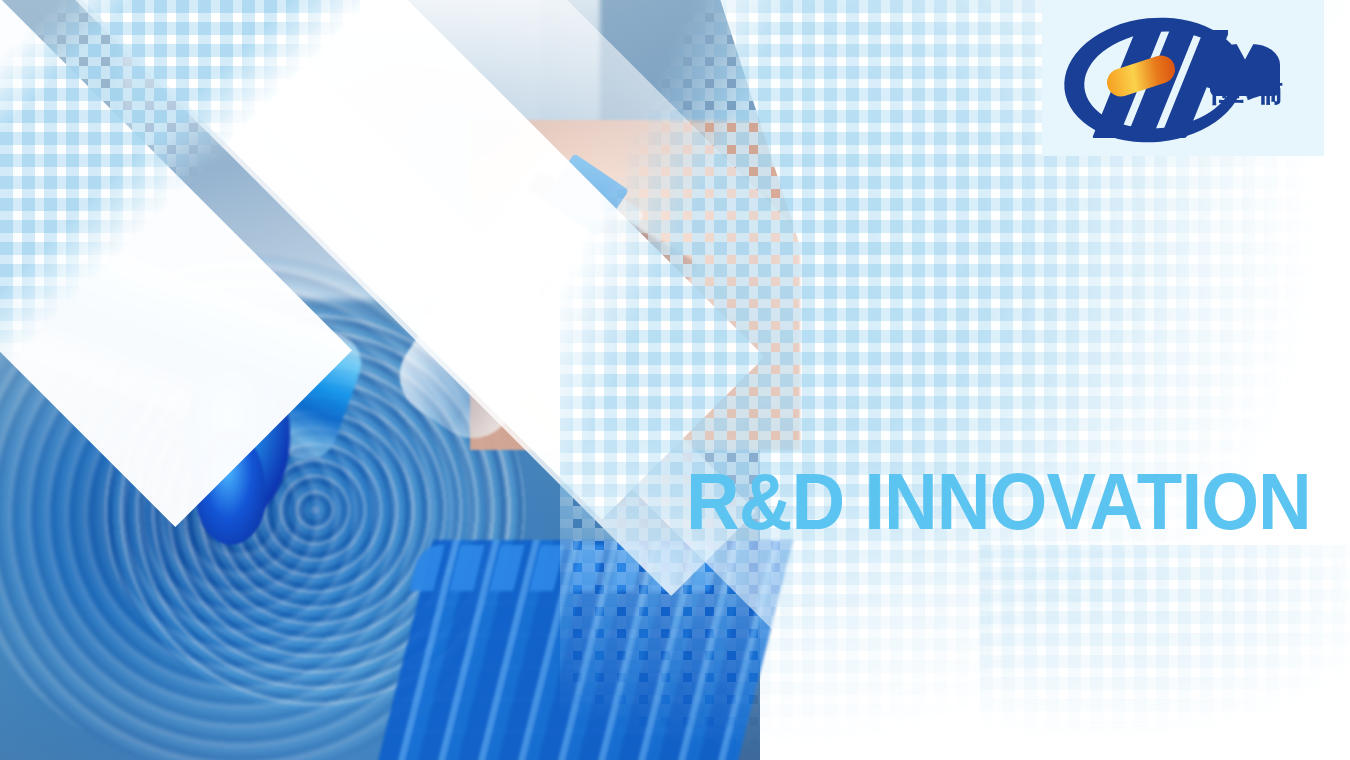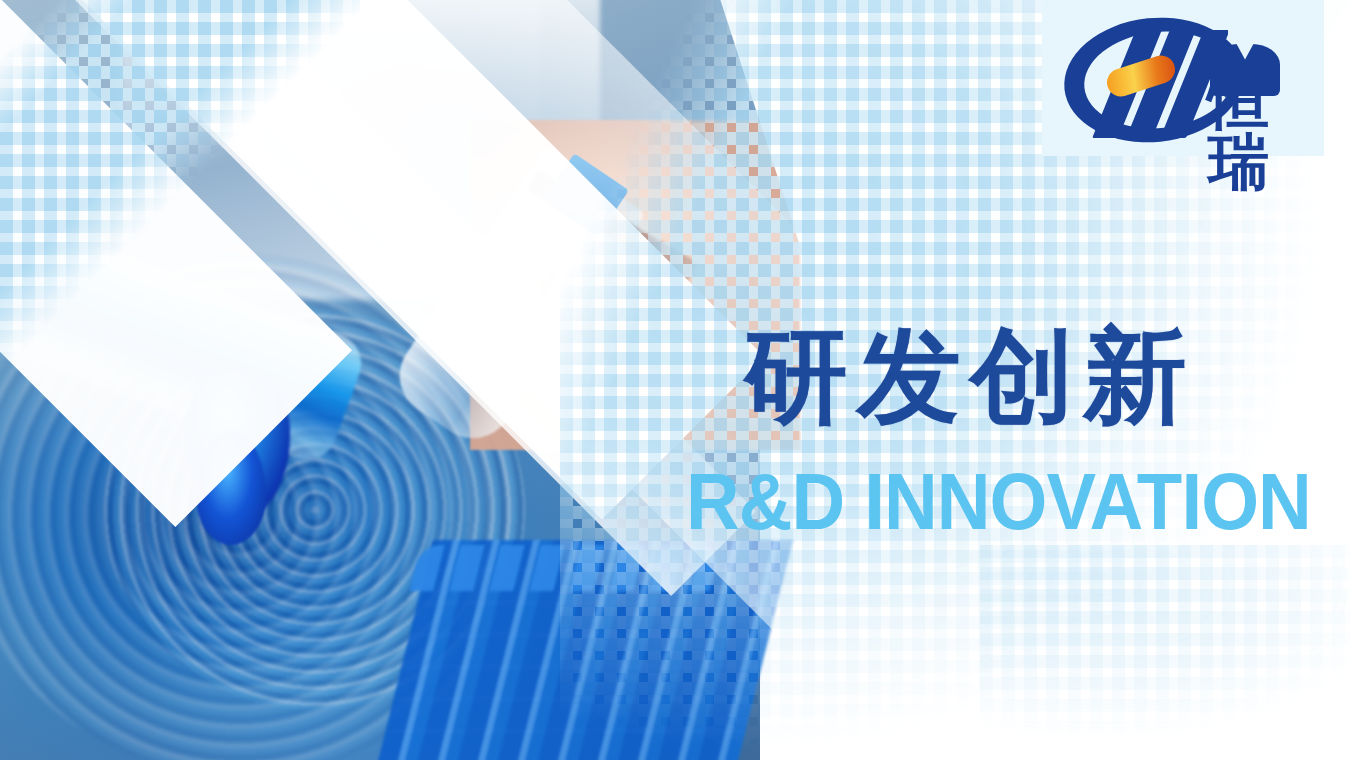--- a/index.html
+++ b/index.html
@@ -265,21 +265,21 @@
     transform:rotate(-18deg);
   }
   .logo-hook{
     position:absolute;left:152px;top:30px;width:70px;height:52px;
     background:#1a3f96;
     border-radius:40% 40% 6px 6px;
     clip-path:polygon(0 0, 38% 0, 50% 30%, 62% 0, 100% 0, 100% 100%, 0 100%);
   }
   .logo-cn{
     position:absolute;left:150px;top:56px;
-    font-size:61px;font-weight:700;color:#1a3f96;letter-spacing:3px;
+    font-size:36px;font-weight:700;color:#1a3f96;letter-spacing:3px;
     font-family:"DejaVu Sans","Liberation Sans",sans-serif;
     line-height:1;
   }
 </style>
 </head>
 <body>
 
 <div id="stage">
 
   <div class="photo-layer">
@@ -303,21 +303,20 @@
   <div class="chev chev-a"></div>
   <div class="glass-slab2"></div>
   <div class="chev chev-b"></div>
   <div class="wedge-diag"></div>
   <div class="wedge-right"></div>
 
   <div class="dots dots-tl"></div>
   <div class="dots dots-main"></div>
   <div class="dots dots-sparse"></div>
 
-  <div class="headline">研发创新</div>
 
   <div class="subhead">R&amp;D INNOVATION</div>
 
   <div class="logo-panel"></div>
   <div class="logo-wrap">
     <div class="logo-oval"></div>
     <div class="logo-oval-inner"></div>
     <div class="logo-bars">
       <div class="lb lb1"></div>
       <div class="lb lb2"></div>

